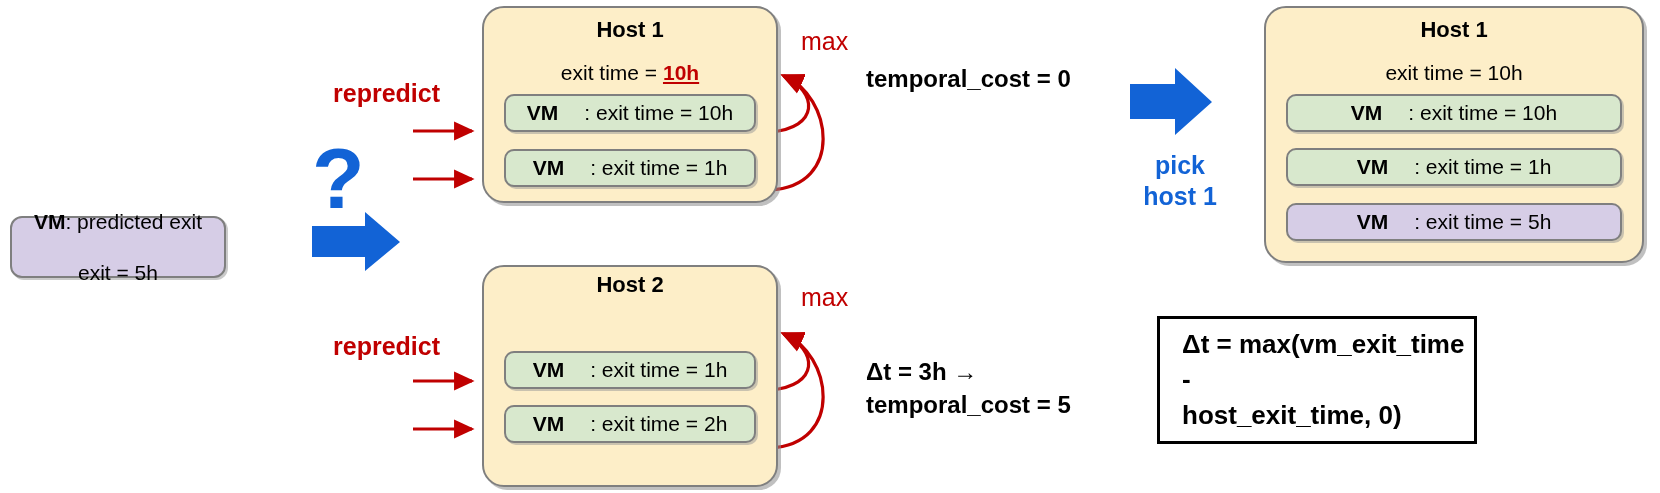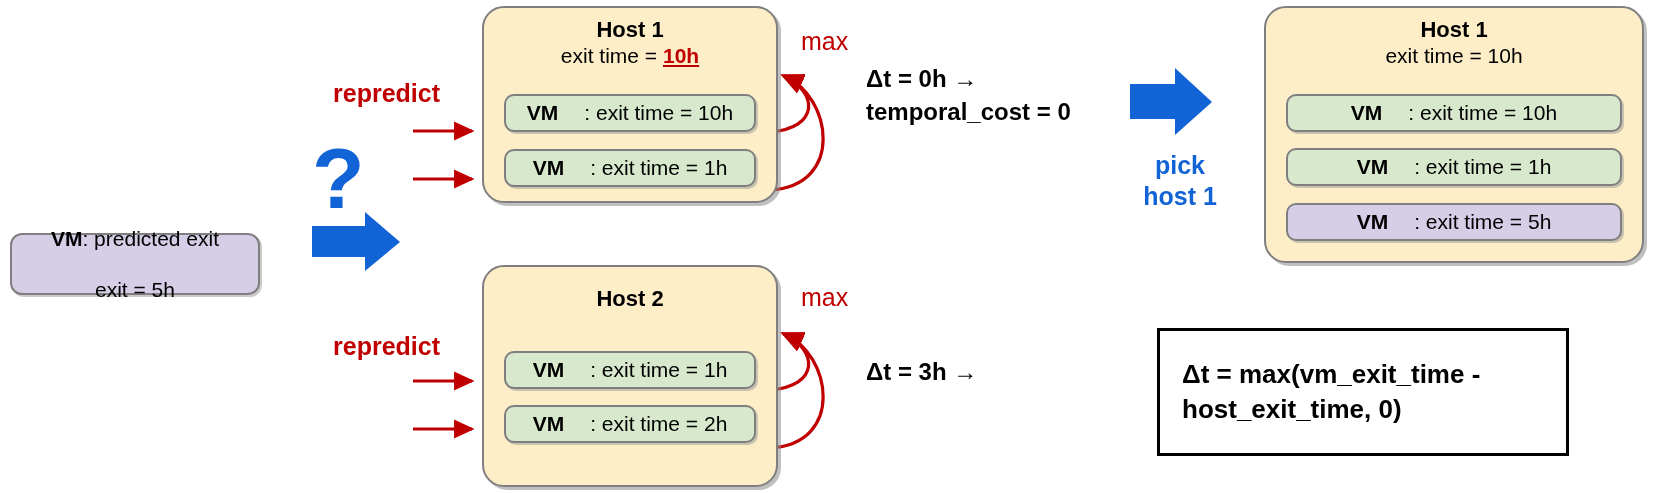--- a/index.html
+++ b/index.html
@@ -33,21 +33,21 @@
     font-weight: bold;
     font-size: 22px;
     color: #000;
     line-height: 1.12;
   }
   .host-sub {
     text-align: center;
     font-size: 21px;
     color: #000;
     line-height: 1.12;
-    margin-top: 1px;
+    margin-top: 18px;
   }
   .hl-red {
     color: #c00000;
     font-weight: bold;
     text-decoration: underline;
   }
 
   
   .vm-box {
     position: absolute;
@@ -166,21 +166,21 @@
 
     <g>
       <path d="M 312,226 L 365,226 L 365,212 L 400,242 L 365,271 L 365,257 L 312,257 Z" fill="#1263d6"></path>
     </g>
 
     <g>
       <path d="M 1130,84 L 1175,84 L 1175,68 L 1212,102 L 1175,135 L 1175,119 L 1130,119 Z" fill="#1263d6"></path>
     </g>
   </svg>
 
-  <div class="vm-box vm-standalone abs" style="left:10px; top:233px; width:250px; height:62px;">
+  <div class="vm-box vm-standalone abs" style="left:10px; top:216px; width:216px; height:62px;">
     <div>
       <span class="vm-label">VM</span><span>: predicted exit</span>
     </div>
     <div>exit = 5h</div>
   </div>
 
   <div class="qmark abs" style="left:312px; top:135px;">?</div>
 
   <div class="host-box" style="left:482px; top:6px; width:296px; height:197px;">
     <div class="host-title" style="margin-top:10px;">Host 1</div>
@@ -194,41 +194,41 @@
   </div>
   <div class="vm-box vm-green" style="left:504px; top:149px; width:252px; height:38px;">
     <span class="vm-label">VM</span>
       <span>: exit time = 1h</span>
   </div>
 
   <div class="lbl-red" style="left:333px; top:79px;">repredict</div>
   <div class="lbl-max" style="left:801px; top:27px;">max</div>
 
   <div class="lbl-black" style="left:866px; top:62px;">
-    <div>Δt = 0h →</div>
     <div>temporal_cost = 0</div>
   </div>
 
   <div class="host-box" style="left:482px; top:265px; width:296px; height:222px;">
-    <div class="host-title" style="margin-top:20px;">Host 2</div>
+    <div class="host-title" style="margin-top:6px;">Host 2</div>
   </div>
   <div class="vm-box vm-green" style="left:504px; top:351px; width:252px; height:38px;">
     <span class="vm-label">VM</span>
       <span>: exit time = 1h</span>
   </div>
   <div class="vm-box vm-green" style="left:504px; top:405px; width:252px; height:38px;">
     <span class="vm-label">VM</span>
       <span>: exit time = 2h</span>
   </div>
 
   <div class="lbl-red" style="left:333px; top:332px;">repredict</div>
   <div class="lbl-max" style="left:801px; top:283px;">max</div>
 
   <div class="lbl-black" style="left:866px; top:355px;">
     <div>Δt = 3h →</div>
+    <div>temporal_cost = 5</div>
   </div>
 
   <div class="lbl-blue" style="left:1138px; top:134px; width:84px;margin-top:16px;">
     <div>pick</div>
     <div>host 1</div>
   </div>
 
   <div class="host-box" style="left:1264px; top:6px; width:380px; height:257px;">
     <div class="host-title" style="margin-top:10px;">Host 1</div>
     <div class="host-sub">
@@ -241,20 +241,20 @@
   </div>
   <div class="vm-box vm-green" style="left:1286px; top:148px; width:336px; height:38px;">
     <span class="vm-label">VM</span>
       <span>: exit time = 1h</span>
   </div>
   <div class="vm-box vm-purple" style="left:1286px; top:203px; width:336px; height:38px;">
     <span class="vm-label">VM</span>
       <span>: exit time = 5h</span>
   </div>
 
-  <div class="formula-box" style="left:1157px; top:328px; width:412px; height:128px;">
+  <div class="formula-box" style="left:1157px; top:316px; width:320px; height:128px;">
     <div>
       <div>Δt = max(vm_exit_time -</div>
       <div>host_exit_time, 0)</div>
     </div>
   </div>
 
 </div>
 
 </body></html>

